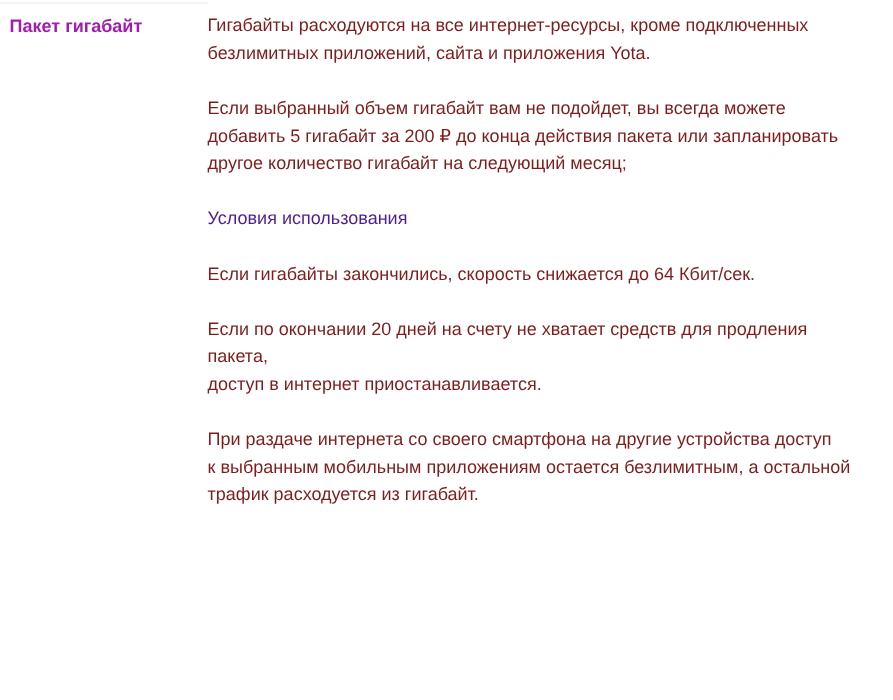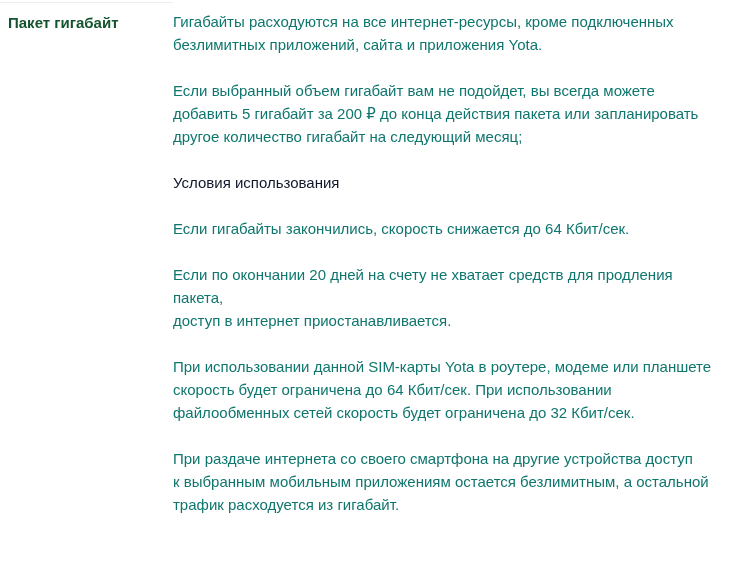--- a/index.html
+++ b/index.html
@@ -23,55 +23,52 @@
     width: 173px;
     flex: 0 0 173px;
     box-sizing: border-box;
     padding: 8px 10px 0 8px;
     border-top: 1px solid #ededed;
   }
   .row-label {
     font-size: 15px;
     line-height: 23px;
     font-weight: bold;
-    color: #14532d;
+    color: #a21caf;
   }
   .content-col {
     flex: 1 1 auto;
     max-width: 548px;
     padding-top: 8px;
   }
   .para {
     margin: 0 0 23px 0;
     font-size: 15px;
     line-height: 23px;
-    color: #0f766e;
+    color: #7f1d1d;
     white-space: pre-line;
   }
   .para.muted {
-    color: #0f172a;
+    color: #4c1d95;
   }
 </style>
 </head>
 <body>
 
 <div class="spec-row">
   <div class="label-col">
     <div class="row-label">Пакет гигабайт</div>
   </div>
   <div class="content-col">
     <p class="para">Гигабайты расходуются на все интернет-ресурсы, кроме подключенных
 безлимитных приложений, сайта и приложения Yota.</p>
     <p class="para">Если выбранный объем гигабайт вам не подойдет, вы всегда можете
 добавить 5 гигабайт за 200 ₽ до конца действия пакета или запланировать
 другое количество гигабайт на следующий месяц;</p>
     <p class="para muted">Условия использования</p>
     <p class="para">Если гигабайты закончились, скорость снижается до 64 Кбит/сек.</p>
     <p class="para">Если по окончании 20 дней на счету не хватает средств для продления пакета,
 доступ в интернет приостанавливается.</p>
-    <p class="para">При использовании данной SIM-карты Yota в роутере, модеме или планшете
-скорость будет ограничена до 64 Кбит/сек. При использовании
-файлообменных сетей скорость будет ограничена до 32 Кбит/сек.</p>
     <p class="para">При раздаче интернета со своего смартфона на другие устройства доступ
 к выбранным мобильным приложениям остается безлимитным, а остальной
 трафик расходуется из гигабайт.</p>
   </div>
 </div>
 
 </body></html>

